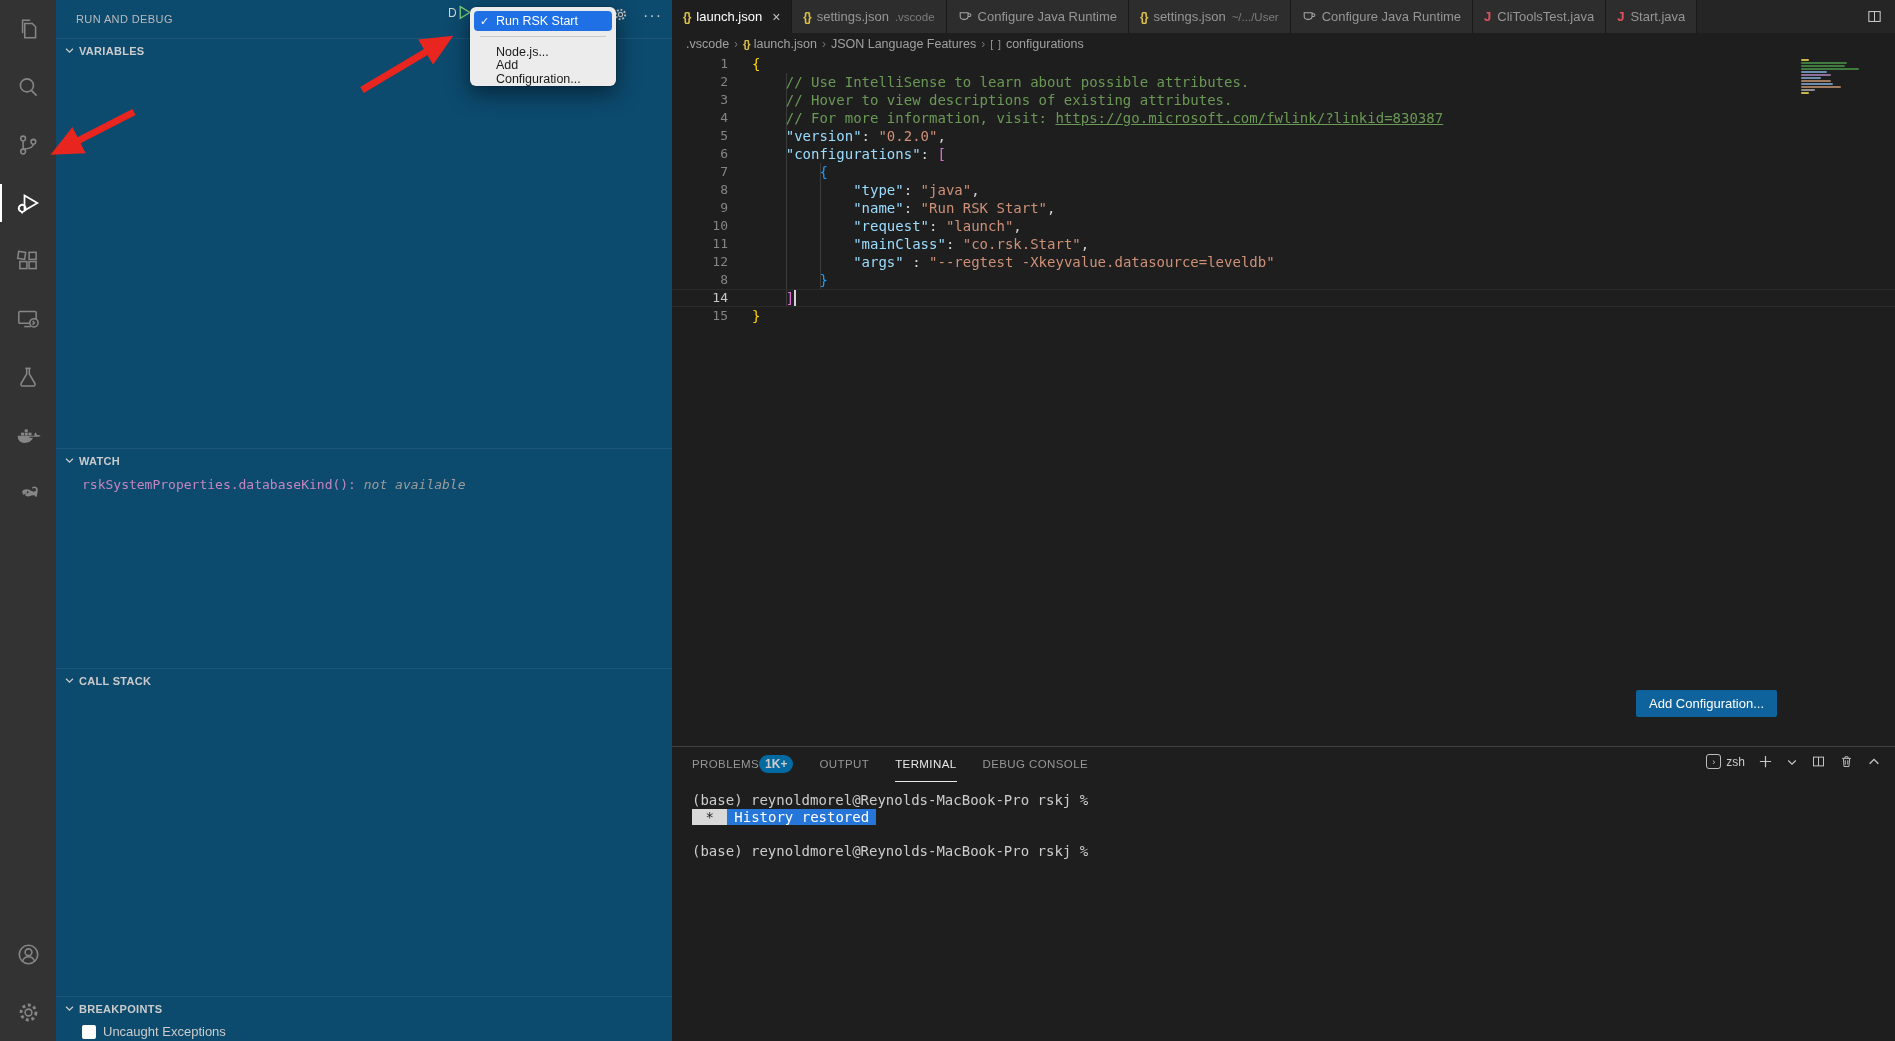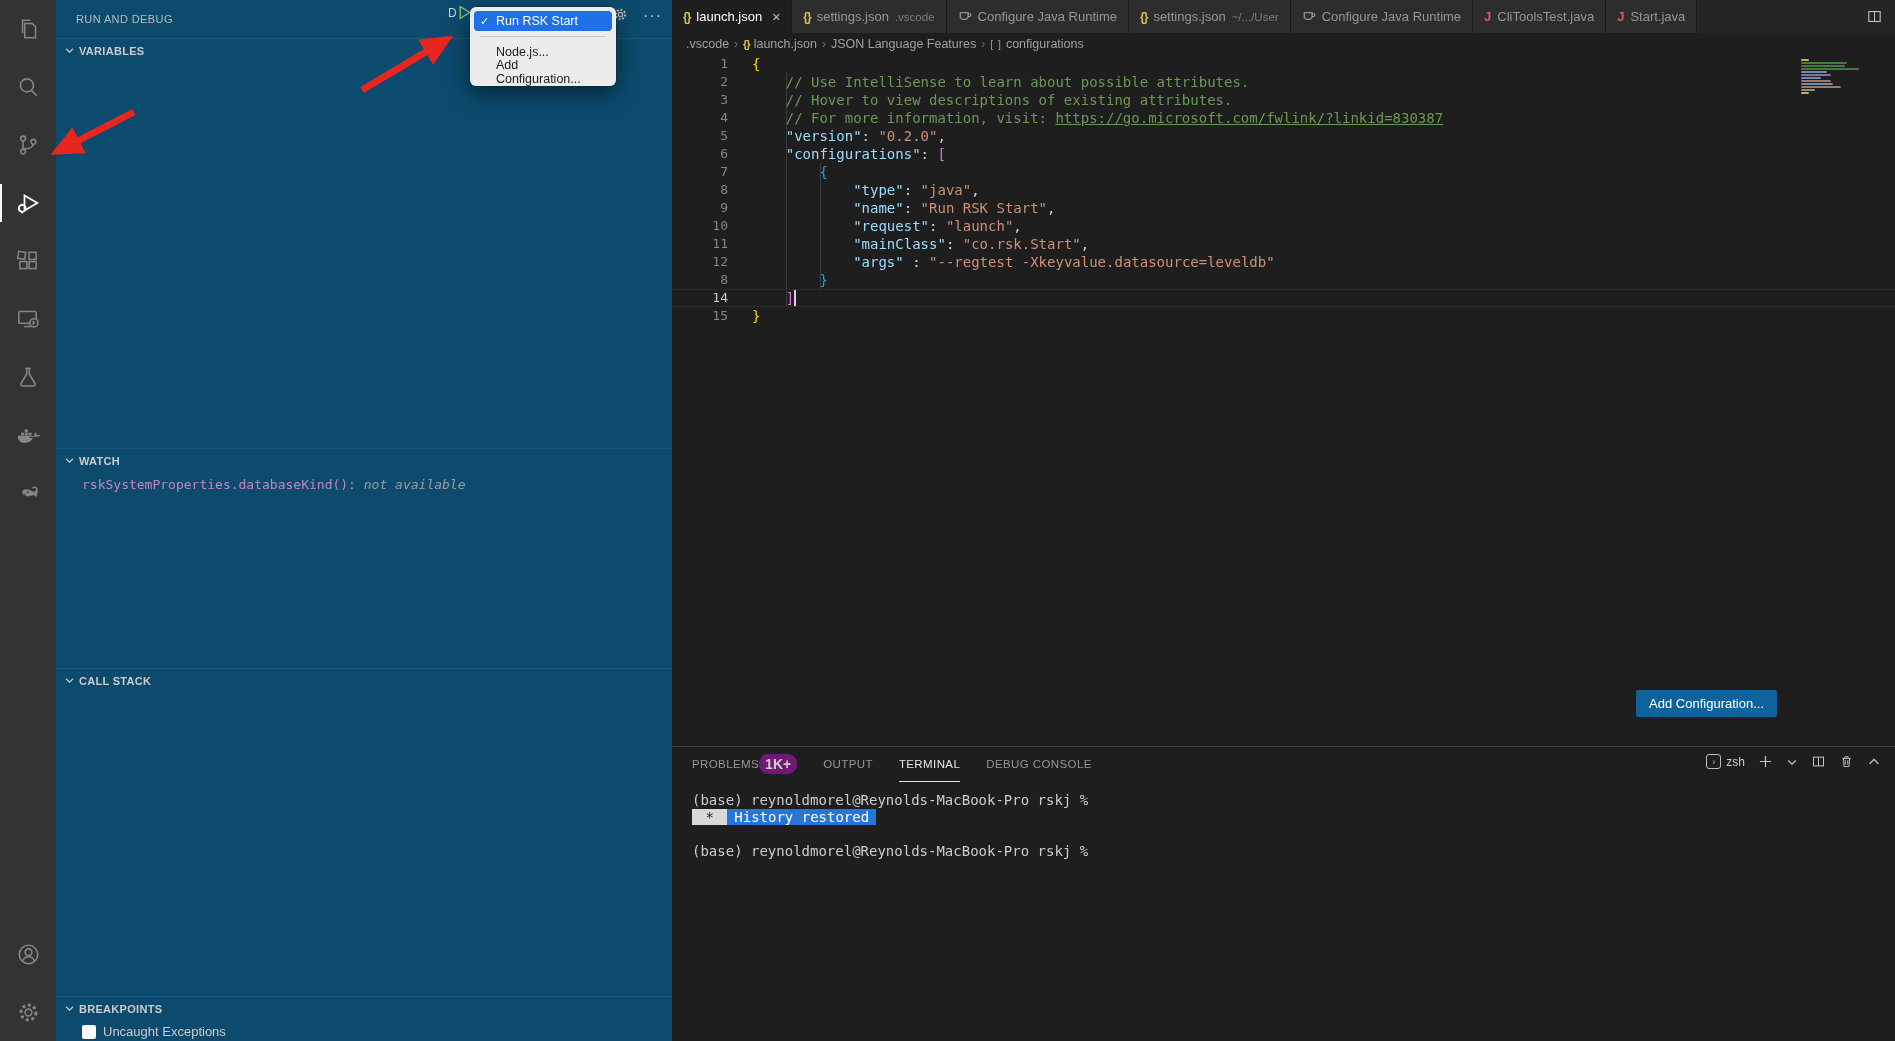--- a/index.html
+++ b/index.html
@@ -85,21 +85,21 @@
                     font-size:13px; padding:6px 13px; border:none; border-radius:2px; cursor:pointer;
                     font-family:"Liberation Sans", sans-serif; }
 
   
   .panel { height:295px; border-top:1px solid #424242; flex-shrink:0; position:relative;
            background:#1e1e1e; }
   .panel-tabs { height:35px; display:flex; align-items:center; gap:26px; padding-left:20px; }
   .panel-tab { color:#969696; font-size:11.5px; letter-spacing:.4px; height:100%;
                display:flex; align-items:center; cursor:pointer; border-bottom:1px solid transparent; }
   .panel-tab.active { color:#e7e7e7; border-bottom-color:#e7e7e7; }
-  .panel-badge { background:#701a75; color:#cccccc; font-size:14px; font-weight:bold;
+  .panel-badge { background:#0369a1; color:#cccccc; font-size:12px; font-weight:bold;
                  border-radius:9px; padding:2px 6px; letter-spacing:0; }
   .panel-actions { position:absolute; right:14px; top:7px; display:flex; align-items:center;
                    gap:13px; color:#c5c5c5; }
   .term-launch { display:flex; align-items:center; gap:5px; font-size:12px; color:#cccccc; cursor:pointer; }
   .term-launch .box { width:15px; height:15px; border:1px solid #bdbdbd; border-radius:3px;
                       font-size:9px; display:flex; align-items:center; justify-content:center; }
   .pa-icon { cursor:pointer; display:flex; align-items:center; }
   .terminal { padding:10px 0 0 20px; font-family:"DejaVu Sans Mono", monospace; font-size:14px;
               line-height:17px; color:#cccccc; }
   .term-line { white-space:pre; min-height:17px; }

